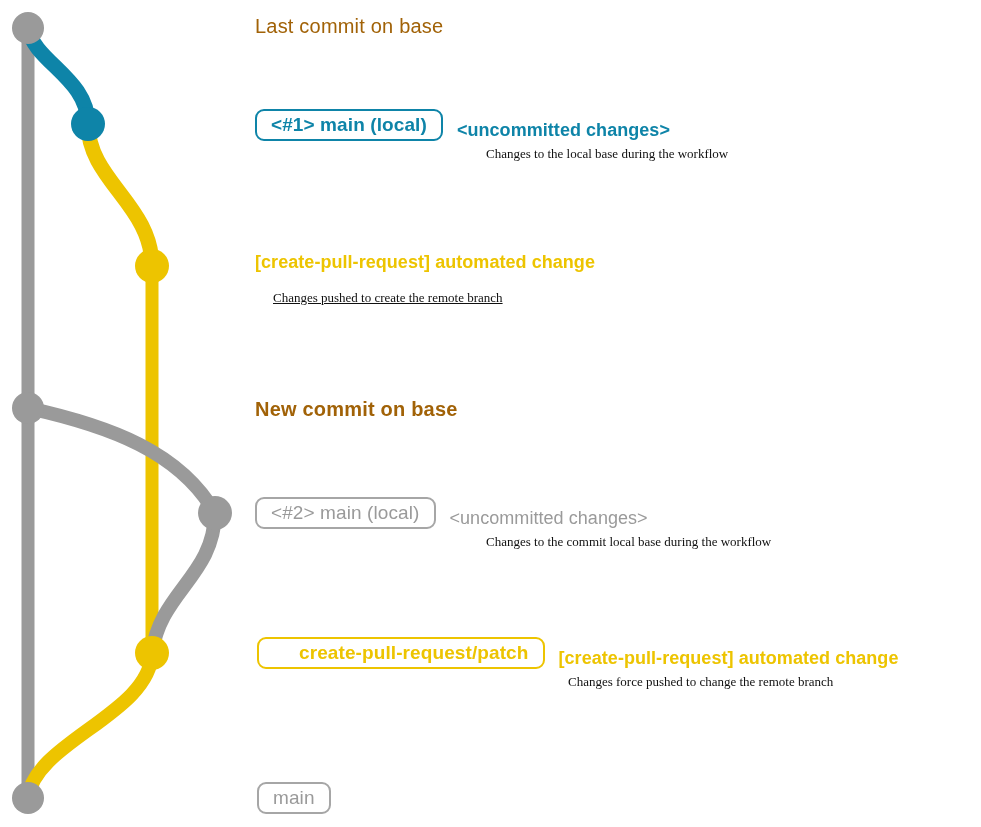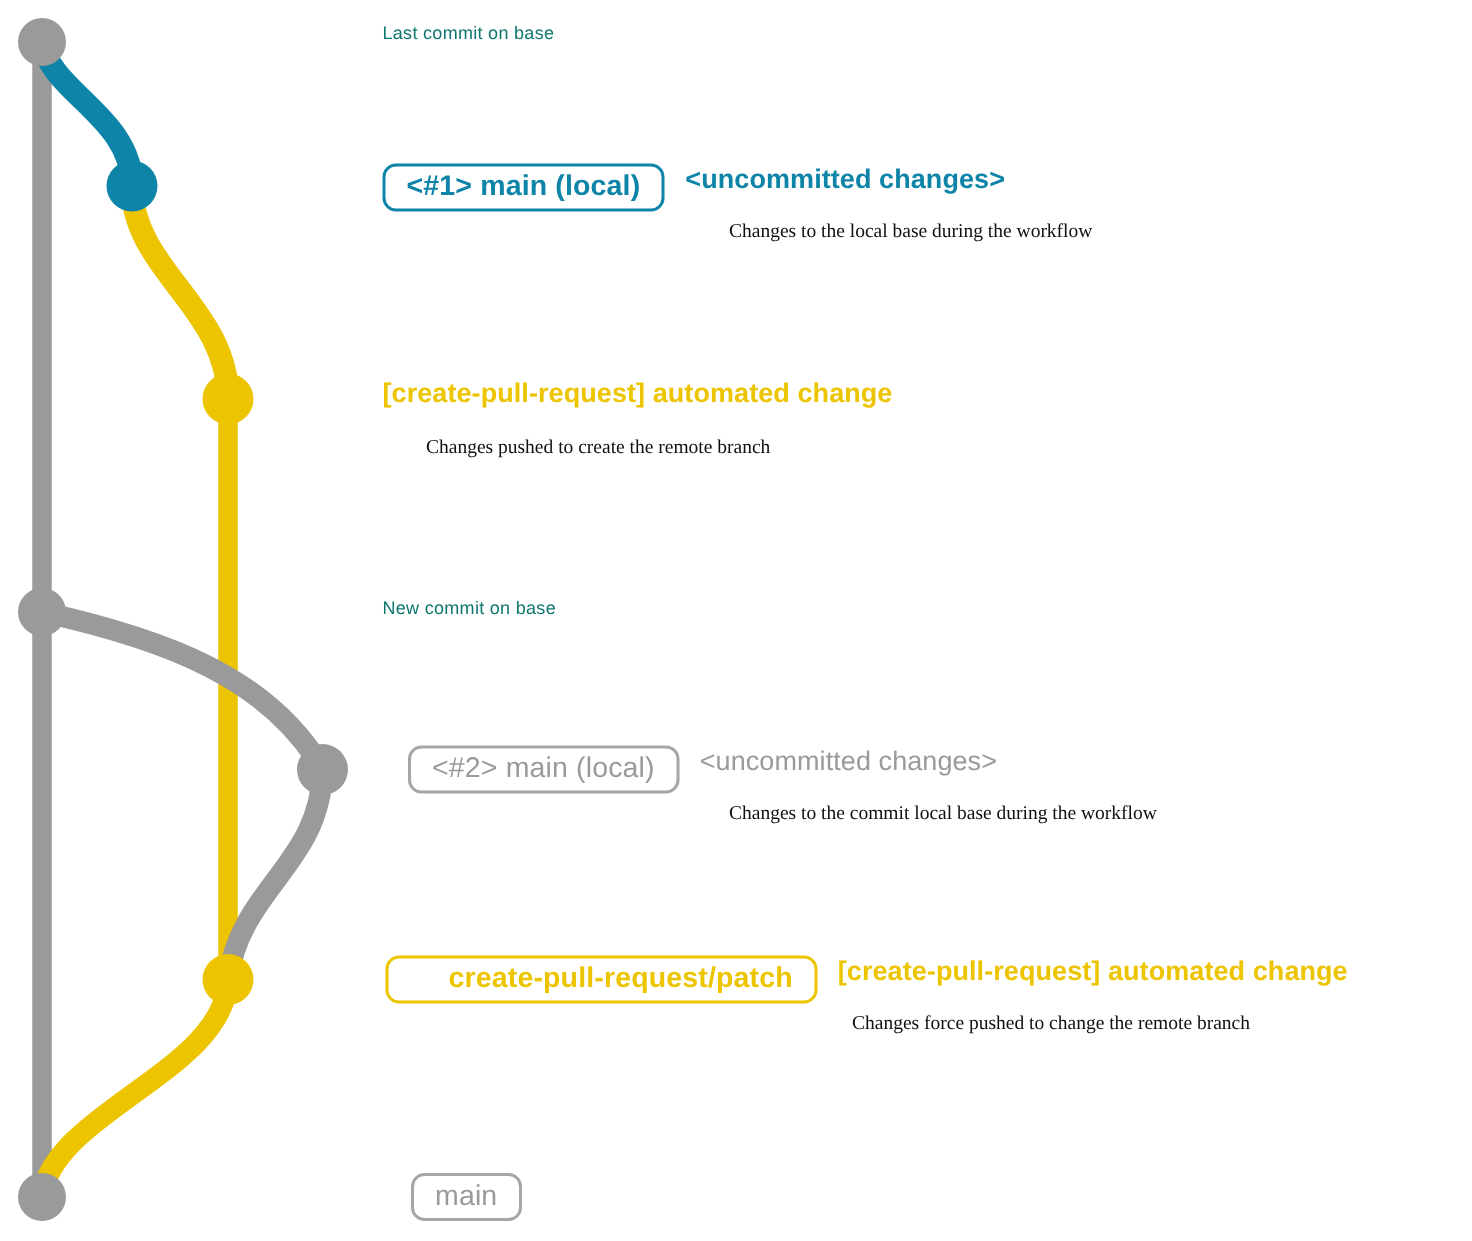--- a/index.html
+++ b/index.html
@@ -21,42 +21,42 @@
     position: absolute;
     left: 0;
     top: 0;
     width: 981px;
     height: 827px;
   }
 
   .commit-row {
     position: absolute;
     display: flex;
-    align-items: flex-start;
+    align-items: flex-end;
   }
 
   .pill {
     display: inline-flex;
     align-items: center;
     justify-content: center;
     box-sizing: border-box;
     height: 32px;
     padding: 0 14px;
     border-radius: 9px;
     border: 2px solid #9a9a9a;
     color: #9a9a9a;
     font-size: 19px;
     font-weight: 400;
     letter-spacing: 0.1px;
     white-space: nowrap;
     background: #ffffff;
   }
   .pill.blue   { border-color: #0e84a8; color: #0e84a8; font-weight: 700; }
   .pill.yellow { border-color: #edc400; color: #edc400; font-weight: 700; padding-left: 40px; }
-  .pill.gray   { border-color: #a6a6a6; color: #9a9a9a; margin-left: 17px; }
+  .pill.gray   { border-color: #a6a6a6; color: #9a9a9a; }
 
   .subject {
     font-size: 18px;
     white-space: nowrap;
     letter-spacing: 0.05px;
   }
   .subject.blue   { color: #0e84a8; font-weight: 700; }
   .subject.yellow { color: #edc400; font-weight: 700; }
   .subject.gray   { color: #9a9a9a; font-weight: 400; }
 
@@ -65,22 +65,22 @@
   .note {
     position: absolute;
     font-family: "Liberation Serif", serif;
     font-size: 13px;
     color: #101010;
     white-space: nowrap;
   }
 
   .section-label {
     position: absolute;
-    font-size: 12px;
-    color: #0f766e;
+    font-size: 20px;
+    color: #a16207;
     white-space: nowrap;
     letter-spacing: 0.2px;
   }
 </style>
 </head>
 <body>
 
 <svg id="graph-canvas" viewBox="0 0 981 827" width="981" height="827" xmlns="http://www.w3.org/2000/svg">
 
   <path d="M 28 28 L 28 408 L 28 798" stroke="#9a9a9a" stroke-width="13" fill="none" stroke-linecap="round"></path>
@@ -110,23 +110,23 @@
 
 <div class="commit-row" style="left:255px; top:109px;">
   <span class="pill blue">&lt;#1&gt; main (local)</span>
   <span class="subject blue">&lt;uncommitted changes&gt;</span>
 </div>
 <div class="note" style="left:486px; top:146px;">Changes to the local base during the workflow</div>
 
 <div class="commit-row" style="left:255px; top:252px;">
   <span class="subject yellow">[create-pull-request] automated change</span>
 </div>
-<div class="note" style="left:284px; top:290px;">Changes pushed to create the remote branch</div>
+<div class="note" style="left:273px; top:290px;text-decoration:underline;">Changes pushed to create the remote branch</div>
 
-<div class="section-label" style="left:255px; top:398px;">New commit on base</div>
+<div class="section-label" style="left:255px; top:398px;font-weight:bold;">New commit on base</div>
 
 <div class="commit-row" style="left:255px; top:497px;">
   <span class="pill gray">&lt;#2&gt; main (local)</span>
   <span class="subject gray">&lt;uncommitted changes&gt;</span>
 </div>
 <div class="note" style="left:486px; top:534px;">Changes to the commit local base during the workflow</div>
 
 <div class="commit-row" style="left:257px; top:637px;">
   <span class="pill yellow">create-pull-request/patch</span>
   <span class="subject yellow">[create-pull-request] automated change</span>

